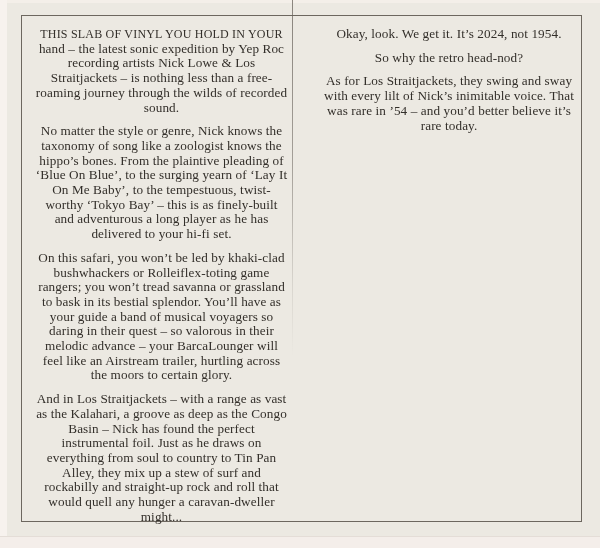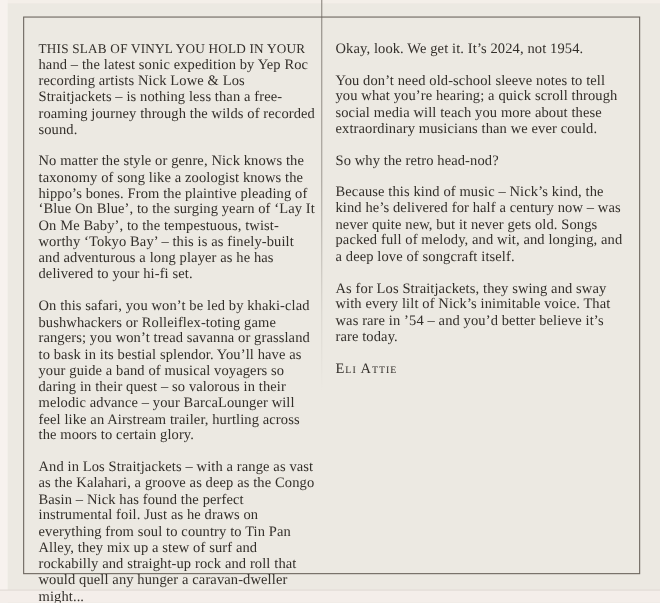--- a/index.html
+++ b/index.html
@@ -38,23 +38,23 @@
       rgba(105,99,92,0) 65%);
   }
   .col {
     position: absolute; top: 23px;
     font-size: 13.2px;
     line-height: 14.7px;
     color: #332f2a;
     letter-spacing: 0.1px;
     text-align: left;
   }
-  .col p { margin: 14px 0 9px 0; }
+  .col p { margin: 4px 0 9px 0; text-align: center; }
   .col-left  { left: 35px;  width: 253px; }
-  .col-right { left: 305px; width: 266px; }
+  .col-right { left: 316px; width: 266px; }
   .lead-caps {
     font-size: 12px;
     letter-spacing: 0.2px;
   }
   .byline {
     font-variant: small-caps;
     letter-spacing: 0.9px;
     margin-top: 2px;
   }
 </style>
@@ -74,20 +74,17 @@
     <p>
       <span class="lead-caps">THIS SLAB OF VINYL YOU HOLD IN YOUR</span><span> hand – the latest sonic expedition by Yep Roc recording artists Nick Lowe &amp; Los Straitjackets – is nothing less than a free-roaming journey through the wilds of recorded sound.</span>
     </p>
     <p>No matter the style or genre, Nick knows the taxonomy of song like a zoologist knows the hippo’s bones. From the plaintive pleading of ‘Blue On Blue’, to the surging yearn of ‘Lay It On Me Baby’, to the tempestuous, twist-worthy ‘Tokyo Bay’ – this is as finely-built and adventurous a long player as he has delivered to your hi-fi set.</p>
     <p>On this safari, you won’t be led by khaki-clad bushwhackers or Rolleiflex-toting game rangers; you won’t tread savanna or grassland to bask in its bestial splendor. You’ll have as your guide a band of musical voyagers so daring in their quest – so valorous in their melodic advance – your BarcaLounger will feel like an Airstream trailer, hurtling across the moors to certain glory.</p>
     <p>And in Los Straitjackets – with a range as vast as the Kalahari, a groove as deep as the Congo Basin – Nick has found the perfect instrumental foil. Just as he draws on everything from soul to country to Tin Pan Alley, they mix up a stew of surf and rockabilly and straight-up rock and roll that would quell any hunger a caravan-dweller might...</p>
   </div>
 
   <div class="col col-right">
     <p>Okay, look. We get it. It’s 2024, not 1954.</p>
-    <p>You don’t need old-school sleeve notes to tell you what you’re hearing; a quick scroll through social media will teach you more about these extraordinary musicians than we ever could.</p>
     <p>So why the retro head-nod?</p>
-    <p>Because this kind of music – Nick’s kind, the kind he’s delivered for half a century now – was never quite new, but it never gets old. Songs packed full of melody, and wit, and longing, and a deep love of songcraft itself.</p>
     <p>As for Los Straitjackets, they swing and sway with every lilt of Nick’s inimitable voice. That was rare in ’54 – and you’d better believe it’s rare today.</p>
-    <p class="byline">Eli Attie</p>
   </div>
 
 </div>
 
 </body></html>

